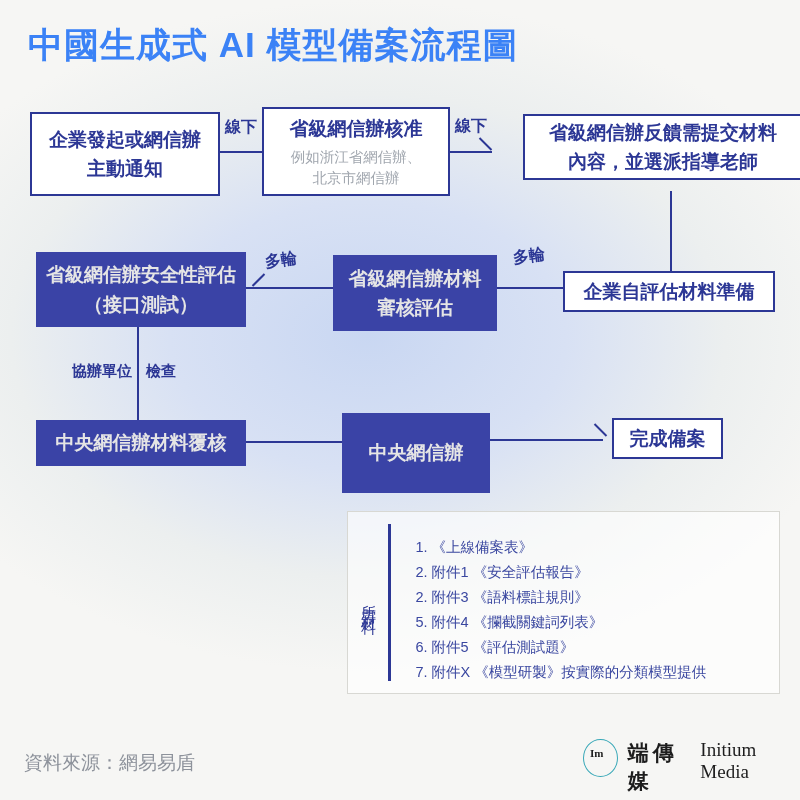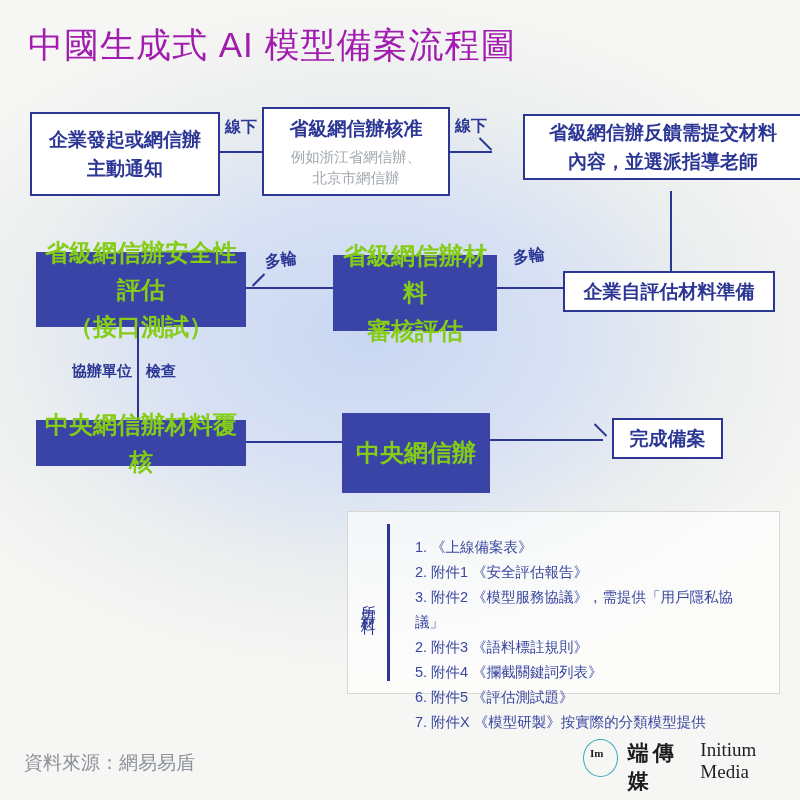--- a/index.html
+++ b/index.html
@@ -4,32 +4,32 @@
 <style>
   html,body{margin:0;padding:0;}
   body{
     width:800px;height:800px;position:relative;overflow:hidden;
     font-family:"Liberation Sans","DejaVu Sans",sans-serif;
     background:
       radial-gradient(ellipse 62% 42% at 46% 42%, #c9d7f2 0%, #d8e1f4 40%, #ecefef 72%, #f6f6f4 100%);
   }
   .abs{position:absolute;}
   .title{
-    font-size:35px;font-weight:400;color:#a21caf;letter-spacing:1px;
+    font-size:35px;font-weight:700;color:#3b82f6;letter-spacing:1px;
   }
   .wbox{
     background:#ffffff;border:2px solid #2c3795;color:#2c3795;
     display:flex;flex-direction:column;align-items:center;justify-content:center;
     font-weight:700;font-size:19px;line-height:1.55;text-align:center;
     box-sizing:border-box;
   }
   .fbox{
-    background:#3a43a6;border:none;color:#84cc16;
+    background:#3a43a6;border:none;color:#e5e5e5;
     display:flex;flex-direction:column;align-items:center;justify-content:center;
-    font-weight:700;font-size:24px;line-height:1.55;text-align:center;
+    font-weight:700;font-size:19px;line-height:1.55;text-align:center;
     box-sizing:border-box;
   }
   .sub{color:#a0a6ae;font-size:14.5px;font-weight:400;line-height:1.45;margin-top:3px;}
   .edge-label{
     color:#2c3795;font-weight:700;font-size:16px;text-align:center;
   }
   .edge-label.slant{transform:rotate(-8deg);}
   .hline{background:#2c3795;height:2px;}
   .vline{background:#2c3795;width:2px;}
   .arrowhead{background:#2c3795;height:2px;width:17px;}
@@ -144,21 +144,20 @@
 <div class="abs arrowhead ah-right" style="left:592px;top:429px;"></div>
 
 <div class="abs panel" style="left:347px;top:511px;width:433px;height:183px;">
   <div class="panel-side">
     <span class="vert-label">所需材料</span>
   </div>
   <div class="panel-divider"></div>
   <ul class="panel-list">
     <li>1. 《上線備案表》</li>
     <li>2. 附件1 《安全評估報告》</li>
-    <li>3. 附件2 《模型服務協議》，需提供「用戶隱私協議」</li>
     <li>2. 附件3 《語料標註規則》</li>
     <li>5. 附件4 《攔截關鍵詞列表》</li>
     <li>6. 附件5 《評估測試題》</li>
     <li>7. 附件X 《模型研製》按實際的分類模型提供</li>
   </ul>
 </div>
 
 <div class="abs source" style="left:24px;top:750px;">資料來源：網易易盾</div>
 
 <div class="abs logo-wrap" style="left:583px;top:739px;">

